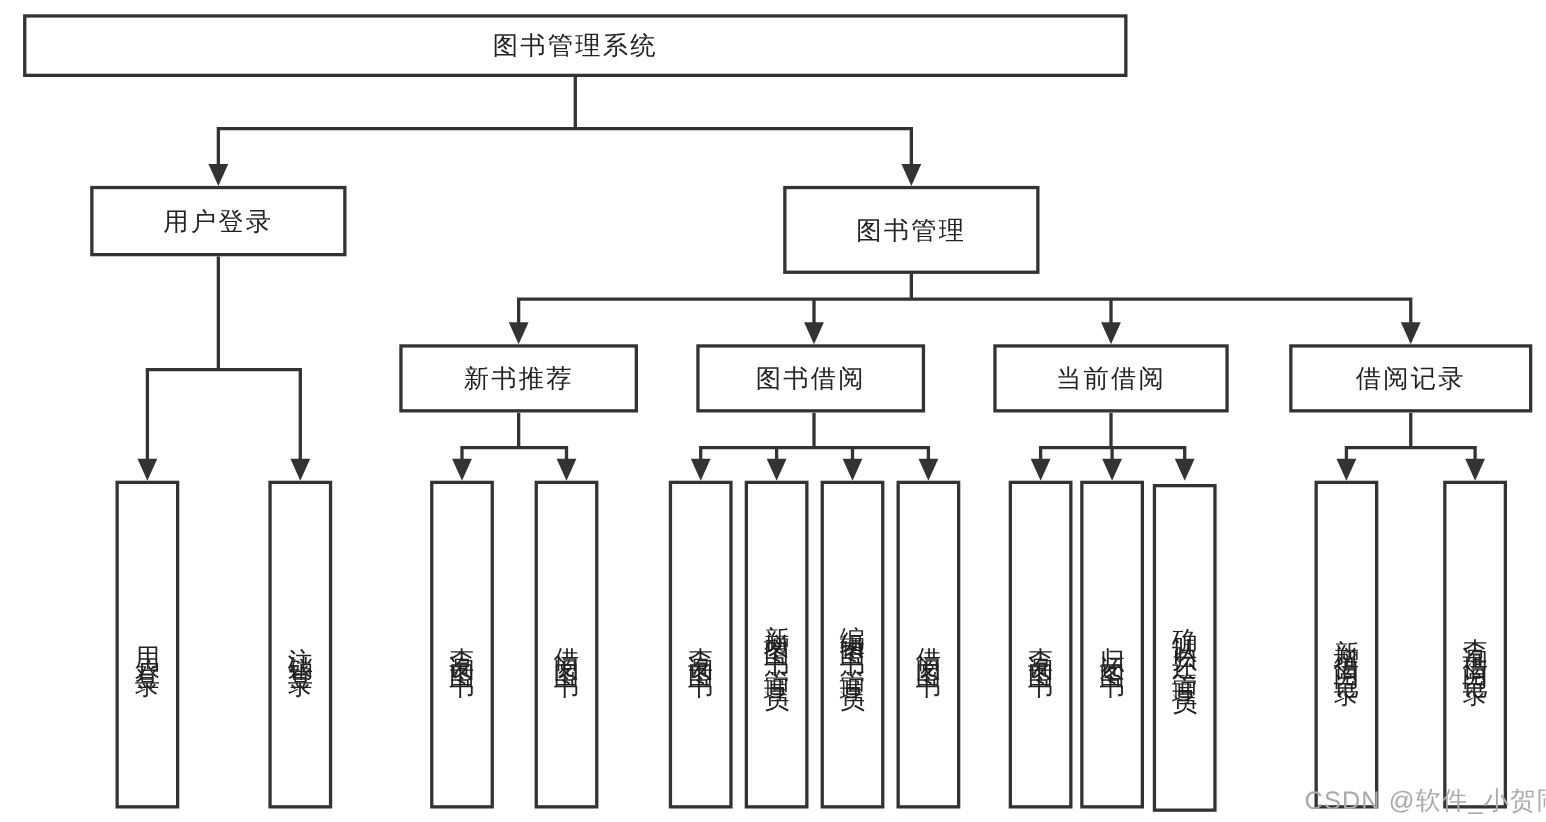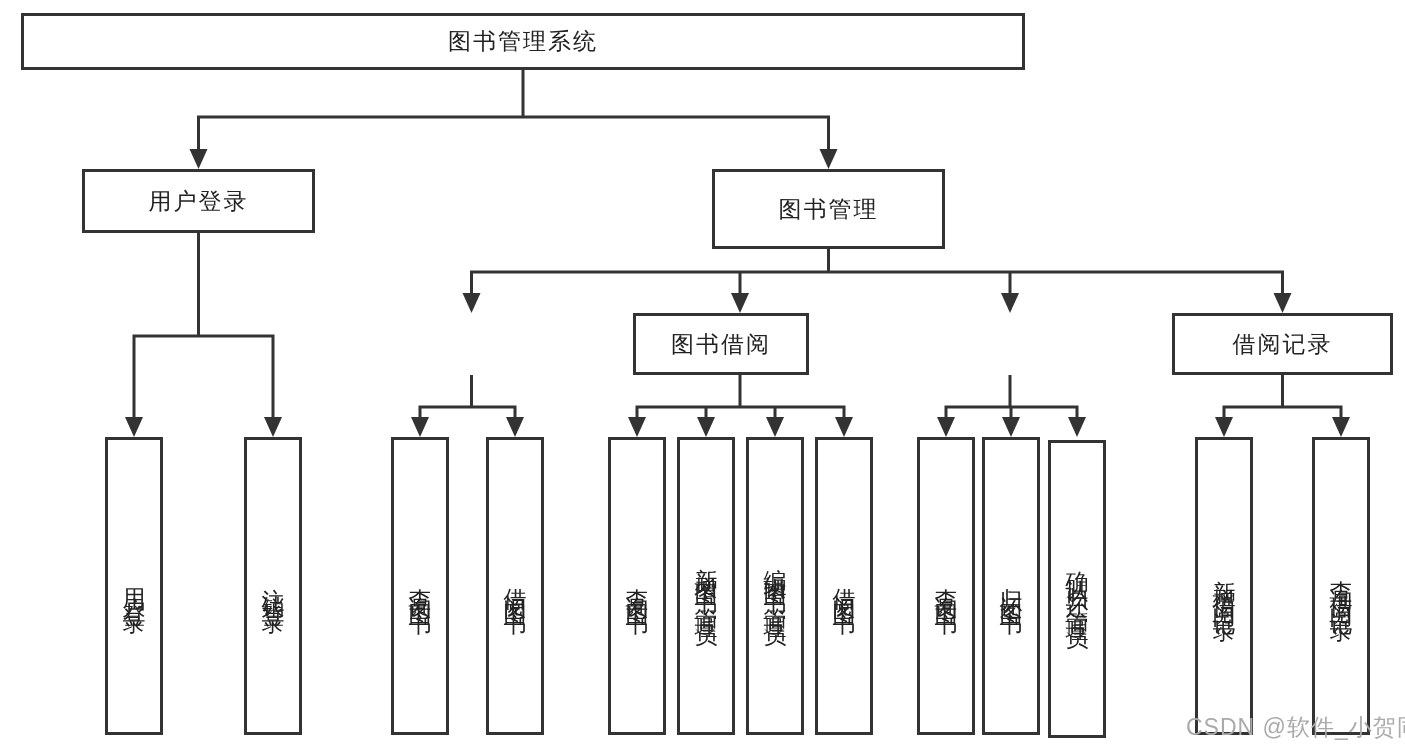--- a/index.html
+++ b/index.html
@@ -59,21 +59,23 @@
       <polygon points="1215,417 1233,417 1224,437"></polygon>
       <polygon points="1332,417 1350,417 1341,437"></polygon>
     </g>
   </svg>
 
   <div class="node h" style="left:21px;top:13px;width:1004px;height:57px">图书管理系统</div>
 
   <div class="node h" style="left:82px;top:169px;width:233px;height:64px">用户登录</div>
   <div class="node h" style="left:712px;top:169px;width:233px;height:80px">图书管理</div>
 
-  <div class="node h" style="left:633px;top:313px;width:176px;height:62px">图书借阅</div>
+  <div class="node h" style="left:363px;top:313px;width:217px;height:62px">新书推荐</div>
+  <div class="node h" style="left:633px;top:313px;width:208px;height:62px">图书借阅</div>
+  <div class="node h" style="left:903px;top:313px;width:214px;height:62px">当前借阅</div>
   <div class="node h" style="left:1172px;top:313px;width:221px;height:62px">借阅记录</div>
 
   <div class="node v" style="left:105px;top:437px;width:58px;height:298px">用户登录</div>
   <div class="node v" style="left:244px;top:437px;width:58px;height:298px">注销登录</div>
 
   <div class="node v" style="left:391px;top:437px;width:58px;height:298px">查询图书</div>
   <div class="node v" style="left:486px;top:437px;width:58px;height:298px">借阅图书</div>
 
   <div class="node v" style="left:608px;top:437px;width:58px;height:298px">查询图书</div>
   <div class="node v" style="left:677px;top:437px;width:58px;height:298px">新增图书（管理员）</div>

